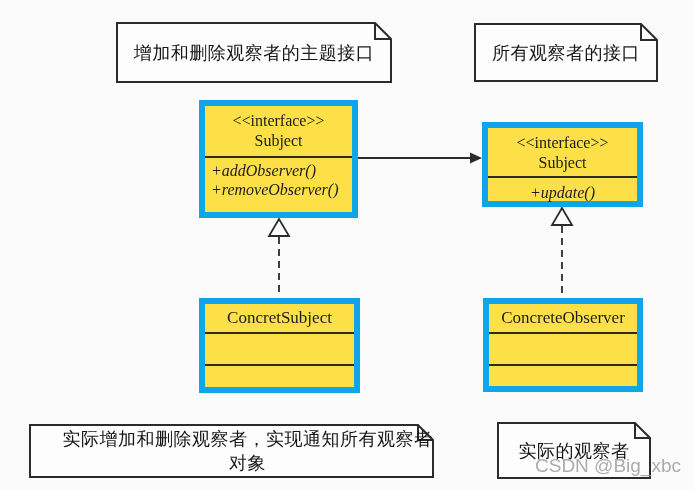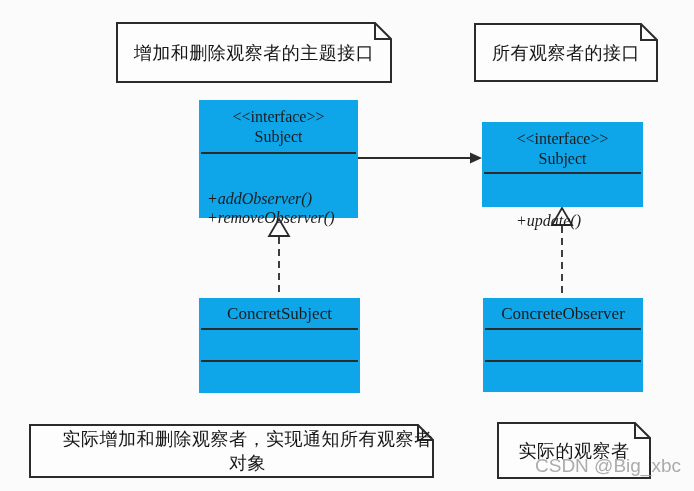--- a/index.html
+++ b/index.html
@@ -4,28 +4,28 @@
 <style>
   html,body{margin:0;padding:0;background:#ffffff;}
   .stage{
     position:relative;width:694px;height:491px;background:#fbfbfb;
     font-family:"Liberation Serif","DejaVu Serif",serif;color:#1c1c1c;
     overflow:hidden;
   }
   .overlay{position:absolute;left:0;top:0;width:694px;height:491px;}
   
   .uml-class{
-    position:absolute;background:#0ea5e9;border:2px solid #0ea5e9;
+    position:absolute;background:#fde047;border:6px solid #0ea5e9;
     box-sizing:border-box;
   }
   .uml-head{
     border-bottom:2px solid #2b2b2b;text-align:center;
     font-size:16px;line-height:20px;padding-top:5px;box-sizing:border-box;
   }
-  .uml-body{padding:3px 6px;box-sizing:border-box;margin-top:32px;}
+  .uml-body{padding:3px 6px;box-sizing:border-box;}
   .uml-method{font-style:italic;font-size:16px;line-height:19px;white-space:nowrap;}
   .name-only .uml-name{
     text-align:center;font-size:17px;line-height:28px;height:30px;
     border-bottom:2px solid #2b2b2b;box-sizing:border-box;
   }
   .name-only .uml-empty1{height:32px;border-bottom:2px solid #2b2b2b;box-sizing:border-box;}
   .name-only .uml-empty2{height:29px;}
   
   .note-text{
     position:absolute;display:flex;align-items:center;justify-content:center;
@@ -86,21 +86,21 @@
       <div class="uml-method">+addObserver()</div>
       <div class="uml-method">+removeObserver()</div>
     </div>
   </div>
 
   <div class="uml-class" style="left:482px;top:122px;width:161px;height:85px;">
     <div class="uml-head" style="height:50px;">
       <div>&lt;&lt;interface&gt;&gt;</div>
       <div>Subject</div>
     </div>
-    <div class="uml-body" style="padding-left:32px;padding-top:5px;">
+    <div class="uml-body" style="padding-left:42px;padding-top:5px;">
       <div class="uml-method">+update()</div>
     </div>
   </div>
 
   <div class="uml-class name-only" style="left:199px;top:298px;width:161px;height:95px;">
     <div class="uml-name">ConcretSubject</div>
     <div class="uml-empty1"></div>
     <div class="uml-empty2"></div>
   </div>
 

